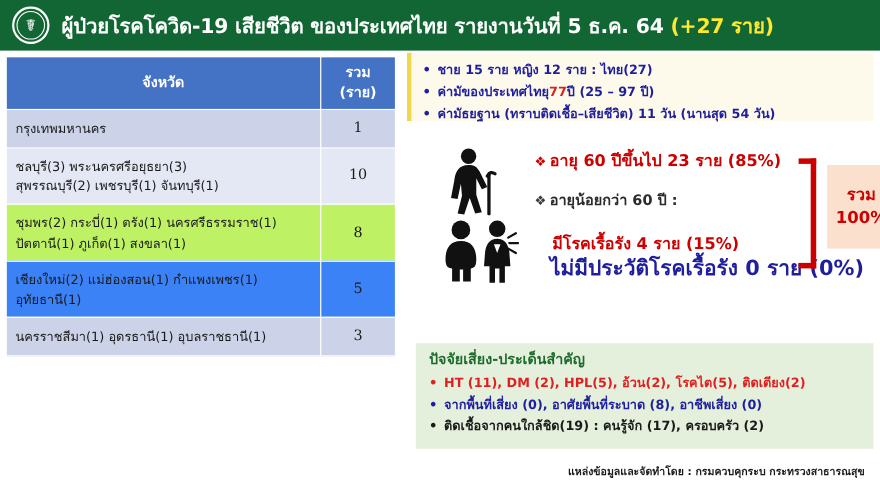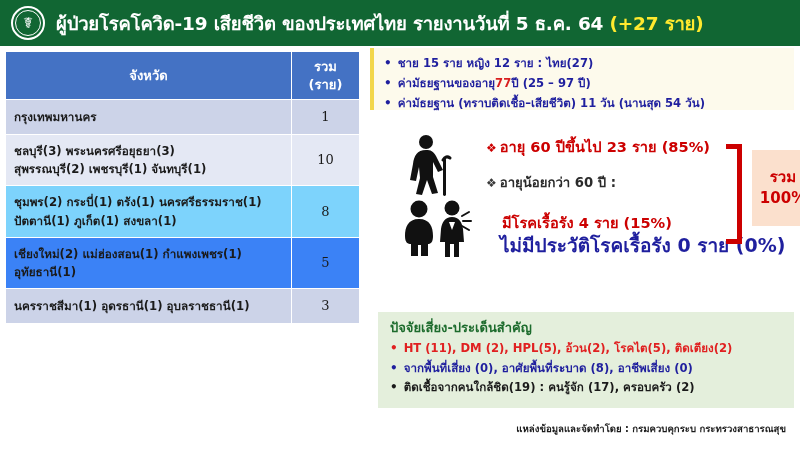--- a/index.html
+++ b/index.html
@@ -78,34 +78,34 @@
     border: 1px solid #ffffff;
     padding: 6px 4px;
     line-height: 1.35;
   }
   .prov-table th.c-prov { height: 40px; }
   .prov-table th.c-sum  { width: 68px; }
   .prov-table td {
     border: 1px solid #ffffff;
     font-size: 11.7px;
     color: #1a1a1a;
-    font-weight: bold;
+    font-weight: normal;
     padding: 7px 8px;
     line-height: 1.55;
     vertical-align: middle;
   }
   .prov-table td.num {
     text-align: center;
     font-size: 13px;
     font-family: "DejaVu Serif", "Liberation Serif", serif;
     font-weight: normal;
   }
   .rw-a { background: #ccd3e8; }
   .rw-b { background: #e4e8f4; }
-  .rw-c { background: #7dd3fc; }
+  .rw-c { background: #bef264; }
   .rw-d { background: #3b82f6; }
   .rw-e { background: #ccd3e8; }
 
   
   .info-box {
     position: absolute;
     left: 370px; top: 48px;
     width: 424px; height: 62px;
     background: #fdfaec;
     border-left: 4px solid #f2d64b;
@@ -310,21 +310,21 @@
   </tbody>
 </table>
 
 <div class="info-box">
   <div class="info-row">
     <span class="bdot">•</span>
     <span>ชาย 15 ราย หญิง 12 ราย : ไทย(27)</span>
   </div>
   <div class="info-row">
     <span class="bdot">•</span>
-    <span>ค่ามัธยฐานของอายุ </span>
+    <span>ค่ามัของประเทศไทยุ </span>
       <span class="red-num">77</span>
       <span> ปี (25 – 97 ปี)</span>
   </div>
   <div class="info-row">
     <span class="bdot">•</span>
     <span>ค่ามัธยฐาน (ทราบติดเชื้อ–เสียชีวิต) 11 วัน (นานสุด 54 วัน)</span>
   </div>
 </div>
 
 <div class="age-section">

